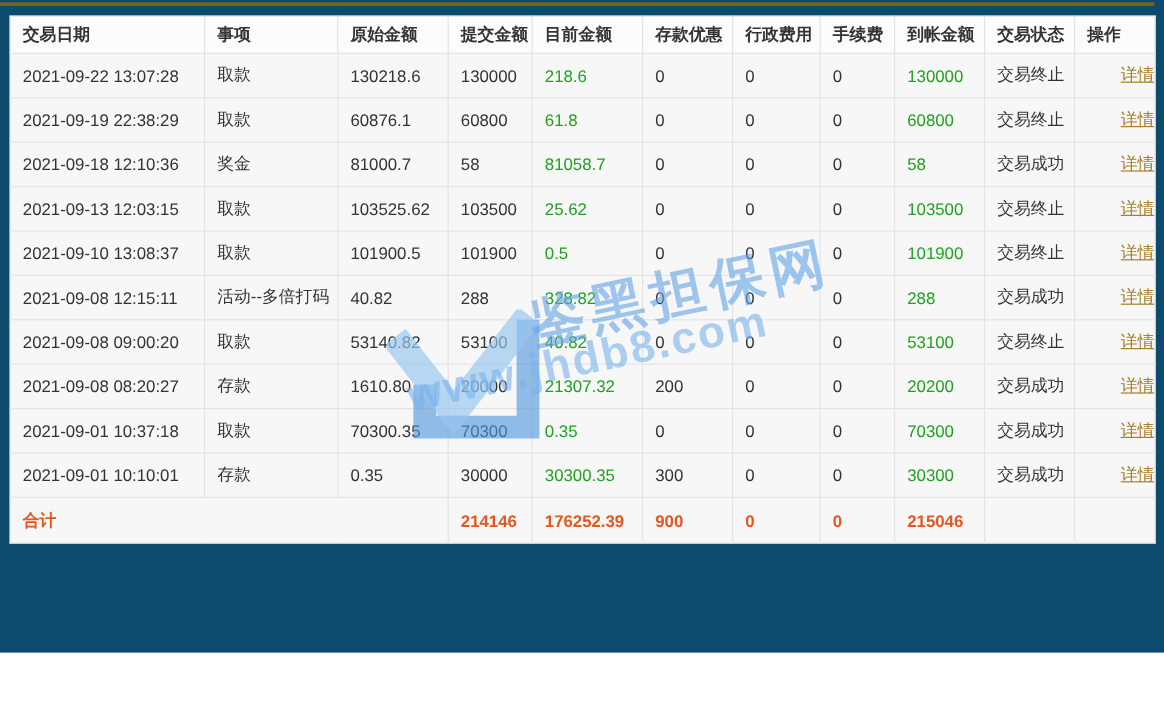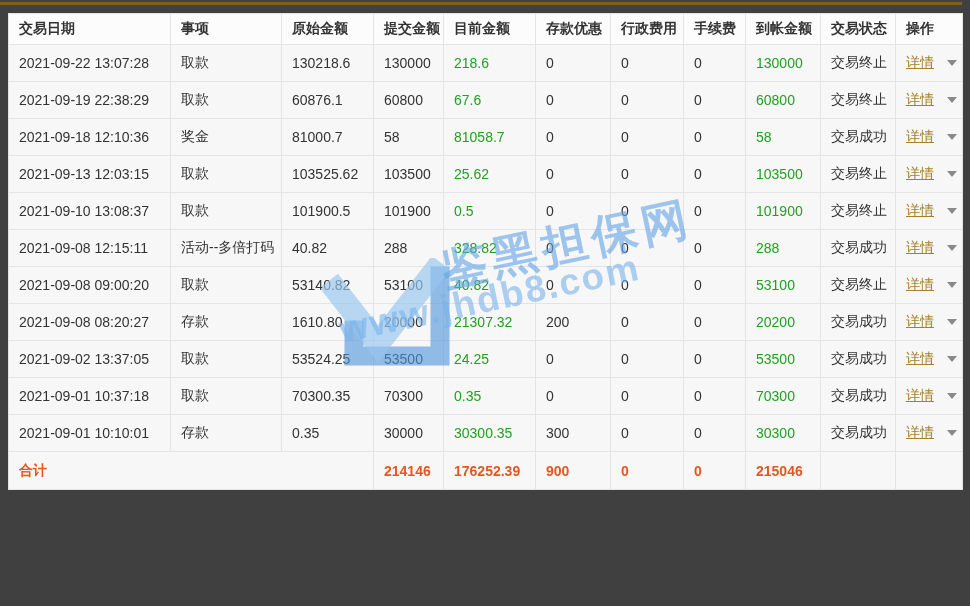--- a/index.html
+++ b/index.html
@@ -1,32 +1,32 @@
 <!DOCTYPE html>
 <html><head>
 <meta charset="utf-8">
 <style>
   html,body{margin:0;padding:0;background:#fff;}
-  .page{position:relative;width:970px;height:606px;background:#404040;overflow:hidden;
+  .page{position:relative;width:970px;height:544px;background:#0c4a6e;overflow:hidden;
         font-family:"Liberation Sans","DejaVu Sans",sans-serif;font-size:14px;color:#333;}
   .topbar{position:absolute;top:2px;left:0;width:962px;height:3px;background:#7f6315;}
   table.tx{position:absolute;left:8px;top:13px;width:954px;border-collapse:collapse;
            table-layout:fixed;font-size:14px;color:#333;background:#f7f7f7;}
   table.tx th,table.tx td{border:1px solid #e4e4e4;padding:0 4px 0 10px;text-align:left;
            white-space:nowrap;overflow:hidden;vertical-align:middle;}
   table.tx{border:1px solid #d0d0d0;}
   thead tr{height:31px;}
   thead th{font-weight:bold;background:#fcfcfc;color:#333;}
   tbody tr{height:37px;}
   tbody td{background:#f7f7f7;}
   tfoot tr{height:38px;}
   tfoot td{background:#f7f7f7;font-weight:bold;}
   .green{color:#21a121;}
   .sum{color:#e5571e;margin-left:48px;}
-  .detail-link{color:#a6802a;text-decoration:underline;cursor:pointer;}
+  .detail-link{color:#a6802a;text-decoration:underline;cursor:pointer;margin-left:28px;}
   .caret{display:inline-block;width:0;height:0;margin-left:9px;vertical-align:middle;
          border-left:5px solid transparent;border-right:5px solid transparent;
          border-top:6px solid #8a8a8a;cursor:pointer;}
   
   .wm{position:absolute;pointer-events:none;z-index:6;}
   .wm-logo{left:322px;top:258px;}
   .wm-brand{left:442px;top:240px;font-size:46px;font-weight:bold;letter-spacing:5px;
             color:rgba(100,165,230,0.62);transform:rotate(-12deg);transform-origin:left center;}
   .wm-url{left:340px;top:310px;font-size:37px;font-weight:bold;letter-spacing:2px;
           color:rgba(120,178,235,0.60);transform:rotate(-12deg);transform-origin:left center;}
@@ -82,21 +82,21 @@
         <a class="detail-link">详情</a>
         <span class="caret"></span>
       </td>
     </tr>
 
     <tr class="data-row">
       <td>2021-09-19 22:38:29</td>
       <td>取款</td>
       <td>60876.1</td>
       <td>60800</td>
-      <td class="green">67.6</td>
+      <td class="green">61.8</td>
       <td>0</td>
       <td>0</td>
       <td>0</td>
       <td class="green">60800</td>
       <td>交易终止</td>
       <td>
         <a class="detail-link">详情</a>
         <span class="caret"></span>
       </td>
     </tr>
@@ -197,36 +197,20 @@
       <td>0</td>
       <td>0</td>
       <td class="green">20200</td>
       <td>交易成功</td>
       <td>
         <a class="detail-link">详情</a>
         <span class="caret"></span>
       </td>
     </tr>
 
-    <tr class="data-row">
-      <td>2021-09-02 13:37:05</td>
-      <td>取款</td>
-      <td>53524.25</td>
-      <td>53500</td>
-      <td class="green">24.25</td>
-      <td>0</td>
-      <td>0</td>
-      <td>0</td>
-      <td class="green">53500</td>
-      <td>交易成功</td>
-      <td>
-        <a class="detail-link">详情</a>
-        <span class="caret"></span>
-      </td>
-    </tr>
 
 
     <tr class="data-row">
       <td>2021-09-01 10:37:18</td>
       <td>取款</td>
       <td>70300.35</td>
       <td>70300</td>
       <td class="green">0.35</td>
       <td>0</td>
       <td>0</td>

